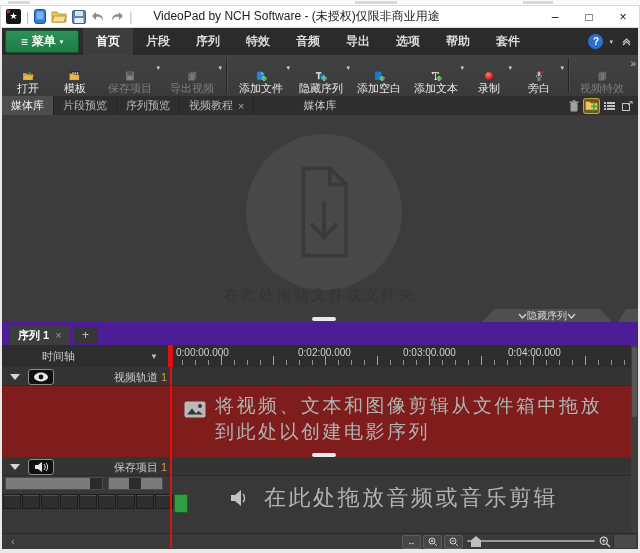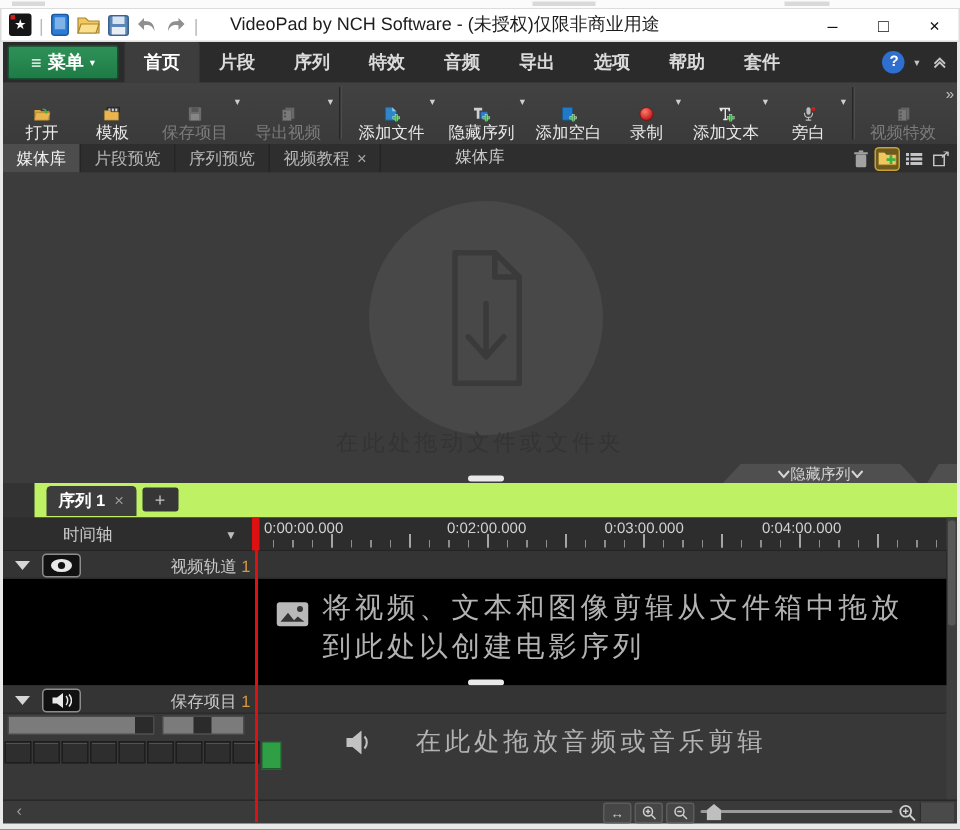--- a/index.html
+++ b/index.html
@@ -55,52 +55,52 @@
   .sicon.sel{background:#6d5a22;box-shadow:0 0 0 1px #c8a42e;}
   
   .mediapanel{position:absolute;top:87px;left:0;right:0;height:207px;background:#3c3c3c;}
   .dropcircle{position:absolute;left:244px;top:19px;width:156px;height:156px;border-radius:50%;background:#484848;display:flex;align-items:center;justify-content:center;}
   .drop-hint{position:absolute;left:0;right:0;top:171px;text-align:center;font-size:15px;letter-spacing:2.5px;color:#343434;}
   .hideseq{position:absolute;right:26px;bottom:0;width:130px;height:13px;background:#4f4f4f;clip-path:polygon(12px 0,calc(100% - 12px) 0,100% 100%,0 100%);display:flex;align-items:center;justify-content:center;font-size:10px;color:#d6d6d6;}
   .hideseq svg{display:block;}
   .hideseq-stub{position:absolute;right:0;bottom:0;width:20px;height:13px;background:#4f4f4f;clip-path:polygon(8px 0,100% 0,100% 100%,0 100%);}
   .grab{position:absolute;left:310px;width:24px;height:4px;background:#e9e9e9;border-radius:2px;}
   
-  .seqtabs{position:absolute;top:294px;left:0;right:0;height:23px;background:#bef264;display:flex;align-items:center;margin-left:21px;}
+  .seqtabs{position:absolute;top:294px;left:0;right:0;height:23px;background:#4c1d95;display:flex;align-items:flex-end;}
   .seqtab{margin-left:8px;height:20px;background:#3d3d3d;border-radius:3px 3px 0 0;color:#fff;font-size:11px;font-weight:700;display:flex;align-items:center;gap:6px;padding:0 8px;}
   .seqtab .x{color:#9a9a9a;font-weight:400;}
   .addtab{margin-left:4px;margin-bottom:2px;width:24px;height:16px;background:#363636;border-radius:2px;color:#c2c2c2;font-size:12px;display:flex;align-items:center;justify-content:center;}
   
   .ruler{position:absolute;top:317px;left:0;right:0;height:22px;background:#2d2d2d;border-bottom:1px solid #1e1e1e;}
   .tl-label{position:absolute;left:0;top:0;width:166px;height:22px;}
   .tl-label .t{position:absolute;left:40px;top:4px;font-size:11px;color:#c9c9c9;}
   .tl-label .c{position:absolute;left:148px;top:7px;font-size:8px;color:#bdbdbd;}
   .rlab{position:absolute;top:2px;font-size:10px;color:#d2d2d2;white-space:nowrap;}
   .ticks{position:absolute;left:167px;right:12px;bottom:2px;height:5px;
     background-image:repeating-linear-gradient(90deg,#8d8d8d 0 1px,transparent 1px 13px);}
   .ticks2{position:absolute;left:167px;right:12px;bottom:2px;height:9px;
     background-image:repeating-linear-gradient(90deg,#a5a5a5 0 1px,transparent 1px 52px);}
   
   .track-head{position:absolute;left:0;right:7px;height:18px;background:#343434;border-bottom:1px solid #2b2b2b;}
   .tri{position:absolute;left:8px;top:7px;width:0;height:0;border-left:5px solid transparent;border-right:5px solid transparent;border-top:6px solid #d6d6d6;}
   .tctrl{position:absolute;left:26px;top:2px;width:24px;height:14px;background:#111;border:1px solid #8d8d8d;border-radius:3px;display:flex;align-items:center;justify-content:center;}
   .tname{position:absolute;left:60px;top:3px;width:105px;text-align:right;font-size:11px;color:#c9c9c9;}
   .tname b{color:#d89a3e;font-weight:400;margin-left:3px;}
-  .video{position:absolute;top:339px;left:0;right:0;height:90px;background:#000000;}
+  .video{position:absolute;top:339px;left:0;right:0;height:90px;background:#7f1d1d;}
   .video .content{position:absolute;top:18px;left:0;right:7px;bottom:0;}
   .vhint{position:absolute;left:213px;top:8px;font-size:19px;line-height:26px;letter-spacing:2.5px;color:#b2b2b2;}
   .vhint-ico{position:absolute;left:182px;top:16px;}
   .audio{position:absolute;top:429px;left:0;right:0;height:76px;background:#383838;}
   .sliders{position:absolute;top:20px;left:0;height:13px;}
   .slider{position:absolute;top:0;height:11px;background:#7b7b7b;border:1px solid #4a4a4a;border-radius:1px;}
   .slider .hdl{position:absolute;top:0;height:11px;width:12px;background:#2b2b2b;}
   .blocks{position:absolute;top:37px;left:1px;display:flex;gap:1px;align-items:flex-start;}
   .blk{width:16px;height:13px;background:#2e2e2e;border:1px solid #1d1d1d;box-shadow:inset 0 1px 0 #515151;}
   .blk.green{width:12px;height:17px;background:var(--clip-green);border-color:#1d5a2c;box-shadow:none;}
-  .ahint{position:absolute;left:228px;top:26px;display:flex;align-items:center;gap:27px;font-size:17px;letter-spacing:2.5px;color:#b2b2b2;}
+  .ahint{position:absolute;left:228px;top:26px;display:flex;align-items:center;gap:14px;font-size:22px;letter-spacing:2.5px;color:#b2b2b2;}
   
   .playhead{position:absolute;left:168px;top:317px;width:2px;height:203px;background:var(--playhead-red);z-index:5;}
   .playhead-cap{position:absolute;left:166px;top:317px;width:5px;height:22px;background:var(--playhead-red);z-index:6;}
   .vscroll{position:absolute;right:0;top:317px;height:203px;width:7px;background:#3e3e3e;}
   .vscroll .vth{position:absolute;left:1px;right:1px;top:2px;height:70px;background:#585858;border-radius:2px;}
   
   .bottombar{position:absolute;top:505px;left:0;right:0;height:15px;background:#3a3a3a;border-top:1px solid #282828;}
   .bleft{position:absolute;left:9px;top:0px;color:#9d9d9d;font-size:11px;line-height:14px;}
   .bcluster{position:absolute;right:2px;top:1px;display:flex;align-items:center;gap:2px;height:13px;}
   .bbtn{width:17px;height:12px;background:#464646;border:1px solid #5c5c5c;border-radius:2px;display:flex;align-items:center;justify-content:center;color:#cfcfcf;font-size:9px;line-height:10px;}
@@ -245,43 +245,43 @@
     <div class="tbtn" style="width:56px">
       <svg width="26" height="22" viewBox="0 0 26 22">
         <rect x="4" y="1" width="15" height="19" rx="1" fill="var(--blank-blue)" stroke="#12528c"></rect>
         <g fill="var(--add-green)" stroke="#e8ffe8" stroke-width="0.6">
             <rect x="15" y="15" width="10" height="3.4"></rect>
             <rect x="18.3" y="11.7" width="3.4" height="10"></rect>
           </g>
       </svg>
       <span class="lbl">添加空白</span>
     </div>
+    <div class="tbtn" style="width:58px">
+      <svg width="26" height="22" viewBox="0 0 26 22">
+        <path d="M3 2h16v5h-2l-1-3h-3v14h2v2H9v-2h2V4H8L7 7H5z" fill="#e6e6e6"></path>
+        <g fill="var(--add-green)" stroke="#e8ffe8" stroke-width="0.6">
+            <rect x="15" y="15" width="10" height="3.4"></rect>
+            <rect x="18.3" y="11.7" width="3.4" height="10"></rect>
+          </g>
+      </svg>
+      <span class="caret">▾</span>
+      <span class="lbl">添加文本</span>
+    </div>
     <div class="tbtn" style="width:48px">
       <svg width="24" height="22" viewBox="0 0 24 22">
         <defs>
             <radialGradient id="rg" cx="38%" cy="32%" r="75%">
               <stop offset="0" stop-color="#ff7a6a"></stop>
               <stop offset="1" stop-color="#b40f0f"></stop>
             </radialGradient>
           </defs>
         <circle cx="12" cy="11" r="9.5" fill="url(#rg)" stroke="#7e0a0a"></circle>
       </svg>
       <span class="caret">▾</span>
       <span class="lbl">录制</span>
-    </div>
-    <div class="tbtn" style="width:58px">
-      <svg width="26" height="22" viewBox="0 0 26 22">
-        <path d="M3 2h16v5h-2l-1-3h-3v14h2v2H9v-2h2V4H8L7 7H5z" fill="#e6e6e6"></path>
-        <g fill="var(--add-green)" stroke="#e8ffe8" stroke-width="0.6">
-            <rect x="15" y="15" width="10" height="3.4"></rect>
-            <rect x="18.3" y="11.7" width="3.4" height="10"></rect>
-          </g>
-      </svg>
-      <span class="caret">▾</span>
-      <span class="lbl">添加文本</span>
     </div>
     <div class="tbtn" style="width:52px">
       <svg width="24" height="22" viewBox="0 0 24 22">
         <rect x="9" y="1" width="6" height="11" rx="3" fill="#bdbdbd"></rect>
         <path d="M6 9c0 4.5 2.5 7 6 7s6-2.5 6-7" stroke="#bdbdbd" stroke-width="1.6" fill="none"></path>
         <line x1="12" y1="16" x2="12" y2="20" stroke="#bdbdbd" stroke-width="1.6"></line>
         <line x1="8" y1="20" x2="16" y2="20" stroke="#bdbdbd" stroke-width="1.6"></line>
         <circle cx="19" cy="3.5" r="3" fill="var(--record-red)"></circle>
       </svg>
       <span class="caret">▾</span>

